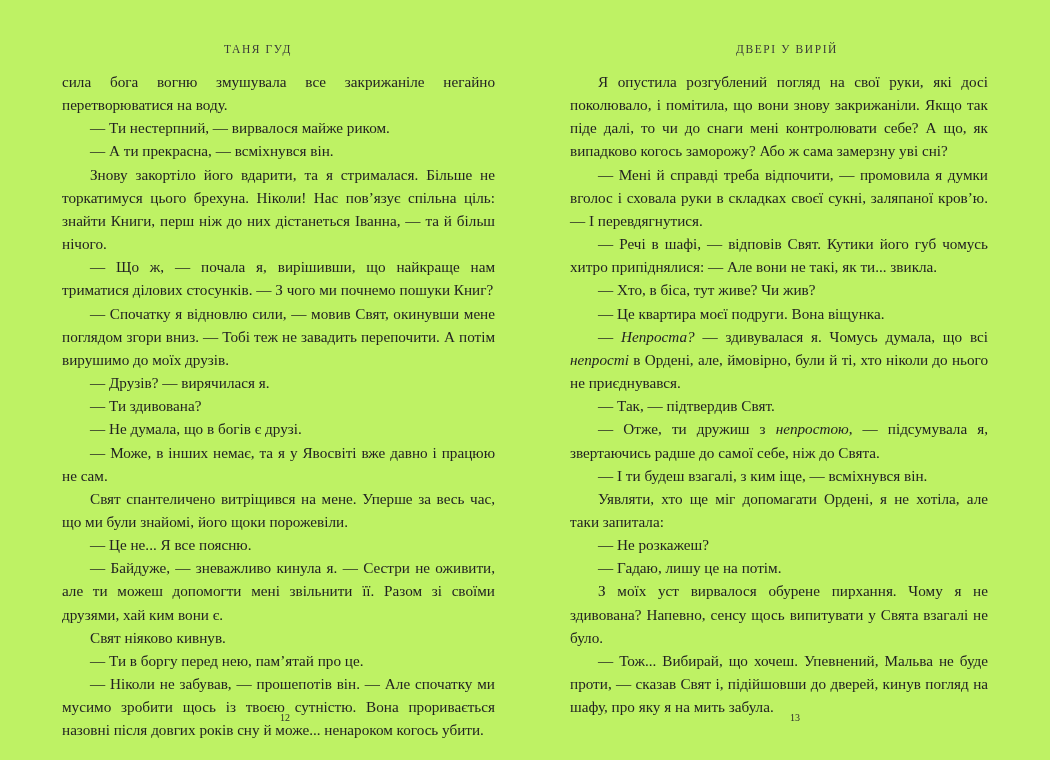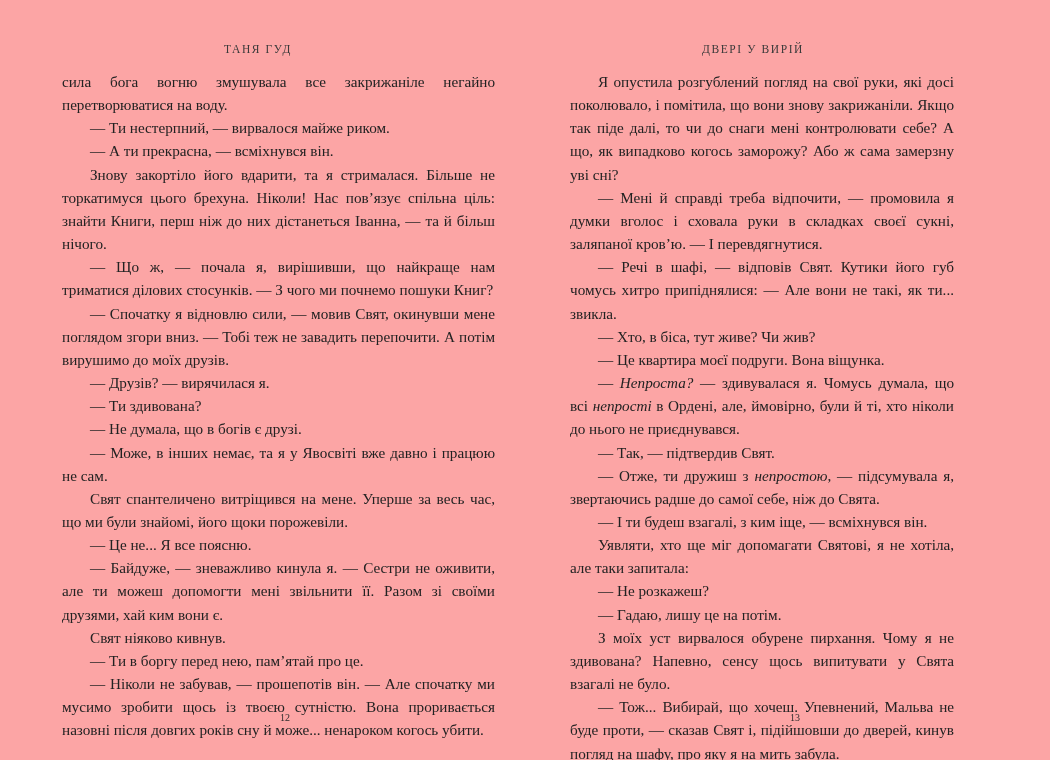--- a/index.html
+++ b/index.html
@@ -5,33 +5,33 @@
 <style>
   html, body {
     margin: 0;
     padding: 0;
     background: #ffffff;
   }
   .spread {
     position: relative;
     width: 1050px;
     height: 760px;
-    background: #fca5a5;
+    background: #bef264;
     font-family: "Liberation Serif", "DejaVu Serif", serif;
     color: #2b2b2b;
     overflow: hidden;
   }
   .page {
     position: absolute;
     top: 0;
     height: 760px;
     box-sizing: border-box;
   }
   .page-left  { left: 0px;   width: 525px; padding: 40px 30px 0 62px; }
-  .page-right { left: 525px; width: 525px; padding: 40px 96px 0 45px; }
+  .page-right { left: 525px; width: 525px; padding: 40px 62px 0 45px; }
 
   .running-head {
     font-size: 11.5px;
     letter-spacing: 1.6px;
     color: #3a3a3a;
     text-transform: uppercase;
     height: 18px;
     line-height: 18px;
     white-space: nowrap;
   }
@@ -101,21 +101,21 @@
     <div class="textblock">
         <p>Я опустила розгублений погляд на свої руки, які досі поколювало, і помітила, що вони знову закрижаніли. Якщо так піде далі, то чи до снаги мені контролювати себе? А що, як випадково когось заморожу? Або ж сама замерзну уві сні?</p>
         <p>— Мені й справді треба відпочити, — промовила я думки вголос і сховала руки в складках своєї сукні, заляпаної кров’ю. — І перевдягнутися.</p>
         <p>— Речі в шафі, — відповів Свят. Кутики його губ чомусь хитро припіднялися: — Але вони не такі, як ти... звикла.</p>
         <p>— Хто, в біса, тут живе? Чи жив?</p>
         <p>— Це квартира моєї подруги. Вона віщунка.</p>
         <p>— <em>Непроста?</em> — здивувалася я. Чомусь думала, що всі <em>непрості</em> в Ордені, але, ймовірно, були й ті, хто ніколи до нього не приєднувався.</p>
         <p>— Так, — підтвердив Свят.</p>
         <p>— Отже, ти дружиш з <em>непростою</em>, — підсумувала я, звертаючись радше до самої себе, ніж до Свята.</p>
         <p>— І ти будеш взагалі, з ким іще, — всміхнувся він.</p>
-        <p>Уявляти, хто ще міг допомагати Святові, я не хотіла, але таки запитала:</p>
+        <p>Уявляти, хто ще міг допомагати Ордені, я не хотіла, але таки запитала:</p>
         <p>— Не розкажеш?</p>
         <p>— Гадаю, лишу це на потім.</p>
         <p>З моїх уст вирвалося обурене пирхання. Чому я не здивована? Напевно, сенсу щось випитувати у Свята взагалі не було.</p>
         <p>— Тож... Вибирай, що хочеш. Упевнений, Мальва не буде проти, — сказав Свят і, підійшовши до дверей, кинув погляд на шафу, про яку я на мить забула.</p>
       </div>
   </div>
 
   <div class="folio folio-left">12</div>
   <div class="folio folio-right">13</div>
 

